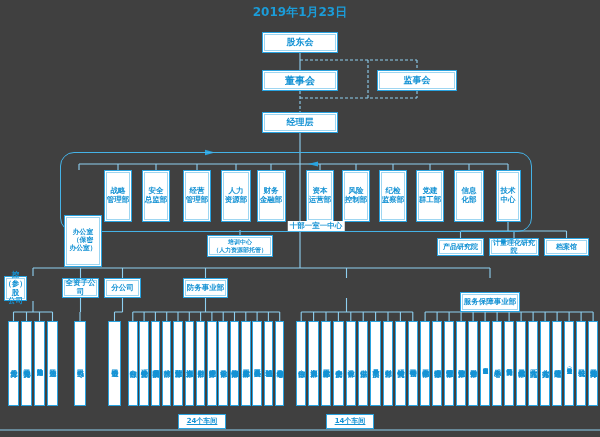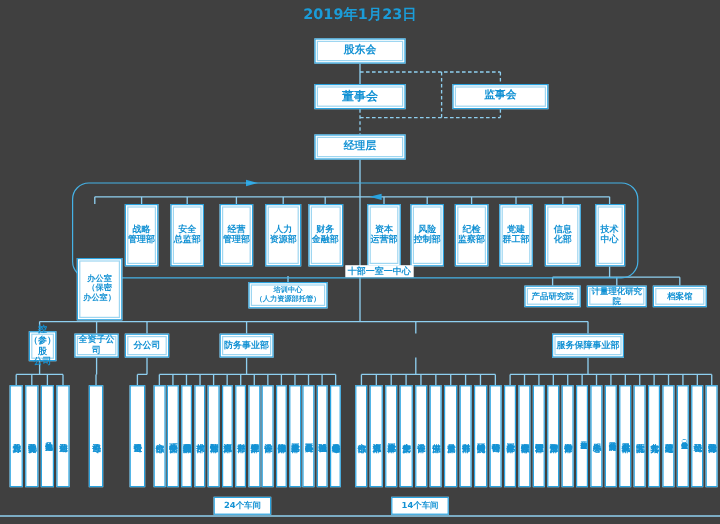--- a/index.html
+++ b/index.html
@@ -10,21 +10,21 @@
         font-size:12px;font-weight:bold;color:#1b9cd8;z-index:2;}
   .node{position:absolute;box-sizing:border-box;background:#fff;z-index:1;
         border:1.6px solid #29a3e0;color:#1492d4;font-weight:bold;
         display:flex;align-items:center;justify-content:center;text-align:center;
         white-space:pre-line;line-height:1.15;}
   .dbox::after{content:"";position:absolute;inset:1px;border:1px solid rgba(41,163,224,.45);pointer-events:none;}
   .loop{position:absolute;box-sizing:border-box;border:1.5px solid #45b2e6;border-radius:14px;z-index:0;background:transparent;}
   .vnode{writing-mode:vertical-rl;letter-spacing:0;}
   .sum{position:absolute;transform:translateX(-50%);background:#fff;padding:0 2px;
        font-size:7.5px;font-weight:bold;color:#1492d4;z-index:2;white-space:nowrap;margin-left:16px;}
-  .wsbox{border-width:1.2px;}
+  .wsbox{border-width:1.2px;text-decoration:underline;}
 </style>
 </head>
 <body>
 
 <div id="stage">
     <svg width="600" height="437" class="conn">
       <path d="M300 53L300 70M300 133L300 164M79 164L508 164M79 164L79 170M118 164L118 170M156 164L156 170M197 164L197 170M236 164L236 170M271 164L271 170M320 164L320 170M356 164L356 170M393 164L393 170M430 164L430 170M469 164L469 170M508 164L508 170M300 164L300 268M508 222L508 231M460.5 231L566.5 231M460.5 231L460.5 238M514 231L514 238M566.5 231L566.5 238M240 230L240 235M33 268L490 268M33 268L33 276M80.5 268L80.5 278M122.5 268L122.5 278M205.5 268L205.5 278M346.5 268L346.5 278M490 268L490 278M33 301L33 312M13.5 312L52.5 312M13.5 312L13.5 321M26.5 312L26.5 321M39.5 312L39.5 321M52.5 312L52.5 321M80.5 298L80.5 312M80 312L80.5 312M80 312L80 321M122.5 298L122.5 312M114.5 312L122.5 312M114.5 312L114.5 321M205.5 298L205.5 312M132.8 312L279.7 312M132.8 312L132.8 321M144.10000000000002 312L144.10000000000002 321M155.4 312L155.4 321M166.70000000000002 312L166.70000000000002 321M178 312L178 321M189.3 312L189.3 321M200.60000000000002 312L200.60000000000002 321M211.90000000000003 312L211.90000000000003 321M223.20000000000002 312L223.20000000000002 321M234.5 312L234.5 321M245.8 312L245.8 321M257.1 312L257.1 321M268.40000000000003 312L268.40000000000003 321M279.7 312L279.7 321M346.5 298L346.5 312M301.2 312L412.8 312M301.2 312L301.2 321M313.59999999999997 312L313.59999999999997 321M326 312L326 321M338.4 312L338.4 321M350.8 312L350.8 321M363.2 312L363.2 321M375.59999999999997 312L375.59999999999997 321M388 312L388 321M400.4 312L400.4 321M412.8 312L412.8 321M490 298L490 312M425.1 312L593.1 312M425.1 312L425.1 321M437.1 312L437.1 321M449.1 312L449.1 321M461.1 312L461.1 321M473.1 312L473.1 321M485.1 312L485.1 321M497.1 312L497.1 321M509.1 312L509.1 321M521.1 312L521.1 321M533.1 312L533.1 321M545.1 312L545.1 321M557.1 312L557.1 321M569.1 312L569.1 321M581.1 312L581.1 321M593.1 312L593.1 321M0 430L600 430" stroke="#8ecff0" stroke-width="1.1" fill="none"></path>
       <path d="M300 60L417 60M417 60L417 70M368 60L368 98M300 91L300 112M417 91L417 98M300 98L417 98" stroke="#8ecff0" stroke-width="1.1" fill="none" stroke-dasharray="3 2"></path>
       <polygon points="205,149.8 205,155.2 215,152.5" fill="#29a3e0"></polygon>
       <polygon points="318,161.4 318,166.6 308,164" fill="#29a3e0"></polygon>
@@ -63,21 +63,21 @@
 监察部</div>
     <div class="node dbox" style="left: 416px; top: 170px; width: 28px; height: 52px; font-size: 7.5px;">党建
 群工部</div>
     <div class="node dbox" style="left: 454px; top: 170px; width: 30px; height: 52px; font-size: 7.5px;">信息
 化部</div>
     <div class="node dbox" style="left: 495.5px; top: 170px; width: 25px; height: 52px; font-size: 7.5px;">技术
 中心</div>
     <div class="node dbox" style="left: 437px; top: 238px; width: 47px; height: 18px; font-size: 7px;">产品研究院</div>
     <div class="node dbox" style="left: 489px; top: 238px; width: 50px; height: 18px; font-size: 7px;">计量理化研究院</div>
     <div class="node dbox" style="left: 544px; top: 238px; width: 45px; height: 18px; font-size: 7px;">档案馆</div>
-    <div class="node dbox" style="left: 24px; top: 276px; width: 23px; height: 25px; font-size: 7.5px;">控（参）股
+    <div class="node dbox" style="left: 4px; top: 276px; width: 23px; height: 25px; font-size: 7.5px;">控（参）股
 公司</div>
     <div class="node vnode" style="left: 8px; top: 321px; width: 11px; height: 85px; font-size: 7px;">北方股份</div>
     <div class="node vnode" style="left: 21px; top: 321px; width: 11px; height: 85px; font-size: 7px;">北方安驰公司</div>
     <div class="node vnode" style="left: 34px; top: 321px; width: 11px; height: 85px; font-size: 6px;">北方风驰物流港</div>
     <div class="node vnode" style="left: 47px; top: 321px; width: 11px; height: 85px; font-size: 7px;">迪尔公司</div>
     <div class="node dbox" style="left: 62px; top: 278px; width: 37px; height: 20px; font-size: 7.5px;">全资子公司</div>
     <div class="node vnode" style="left: 74px; top: 321px; width: 12px; height: 85px; font-size: 7px;">专汽公司</div>
     <div class="node dbox" style="left: 104px; top: 278px; width: 37px; height: 20px; font-size: 7.5px;">分公司</div>
     <div class="node vnode" style="left: 108px; top: 321px; width: 13px; height: 85px; font-size: 7px;">锻造公司</div>
     <div class="node dbox" style="left: 183px; top: 278px; width: 45px; height: 20px; font-size: 7.5px;">防务事业部</div>
@@ -100,21 +100,21 @@
     <div class="node vnode" style="left: 308.4px; top: 321px; width: 10.4px; height: 85px; font-size: 7px;">人力资源部</div>
     <div class="node vnode" style="left: 320.8px; top: 321px; width: 10.4px; height: 85px; font-size: 7px;">党建群工部</div>
     <div class="node vnode" style="left: 333.2px; top: 321px; width: 10.4px; height: 85px; font-size: 7px;">安全生产部</div>
     <div class="node vnode" style="left: 345.6px; top: 321px; width: 10.4px; height: 85px; font-size: 7px;">设备部</div>
     <div class="node vnode" style="left: 358px; top: 321px; width: 10.4px; height: 85px; font-size: 7px;">供应部</div>
     <div class="node vnode" style="left: 370.4px; top: 321px; width: 10.4px; height: 85px; font-size: 7px;">质量部</div>
     <div class="node vnode" style="left: 382.8px; top: 321px; width: 10.4px; height: 85px; font-size: 7px;">财务部</div>
     <div class="node vnode" style="left: 395.2px; top: 321px; width: 10.4px; height: 85px; font-size: 7px;">特钢研究院</div>
     <div class="node vnode" style="left: 407.6px; top: 321px; width: 10.4px; height: 85px; font-size: 7px;">营销公司</div>
     <div class="node wsbox" style="left: 326px; top: 414px; width: 48px; height: 15px; font-size: 7px;">14个车间</div>
-    <div class="node dbox" style="left: 460px; top: 278px; width: 60px; height: 20px; font-size: 7.5px;">服务保障事业部</div>
+    <div class="node dbox" style="left: 460px; top: 292px; width: 60px; height: 20px; font-size: 7.5px;">服务保障事业部</div>
     <div class="node vnode" style="left: 420px; top: 321px; width: 10.2px; height: 85px; font-size: 7px;">党群工作部</div>
     <div class="node vnode" style="left: 432px; top: 321px; width: 10.2px; height: 85px; font-size: 7px;">综合管理部</div>
     <div class="node vnode" style="left: 444px; top: 321px; width: 10.2px; height: 85px; font-size: 7px;">运营管理部</div>
     <div class="node vnode" style="left: 456px; top: 321px; width: 10.2px; height: 85px; font-size: 7px;">资产运营部</div>
     <div class="node vnode" style="left: 468px; top: 321px; width: 10.2px; height: 85px; font-size: 7px;">财务会计部</div>
     <div class="node vnode" style="left: 480px; top: 321px; width: 10.2px; height: 85px; font-size: 5.2px;">安全管理与工程建设部</div>
     <div class="node vnode" style="left: 492px; top: 321px; width: 10.2px; height: 85px; font-size: 7px;">服务中心</div>
     <div class="node vnode" style="left: 504px; top: 321px; width: 10.2px; height: 85px; font-size: 6px;">动力能源分公司</div>
     <div class="node vnode" style="left: 516px; top: 321px; width: 10.2px; height: 85px; font-size: 7px;">武装保卫部</div>
     <div class="node vnode" style="left: 528px; top: 321px; width: 10.2px; height: 85px; font-size: 7px;">北方医院</div>

